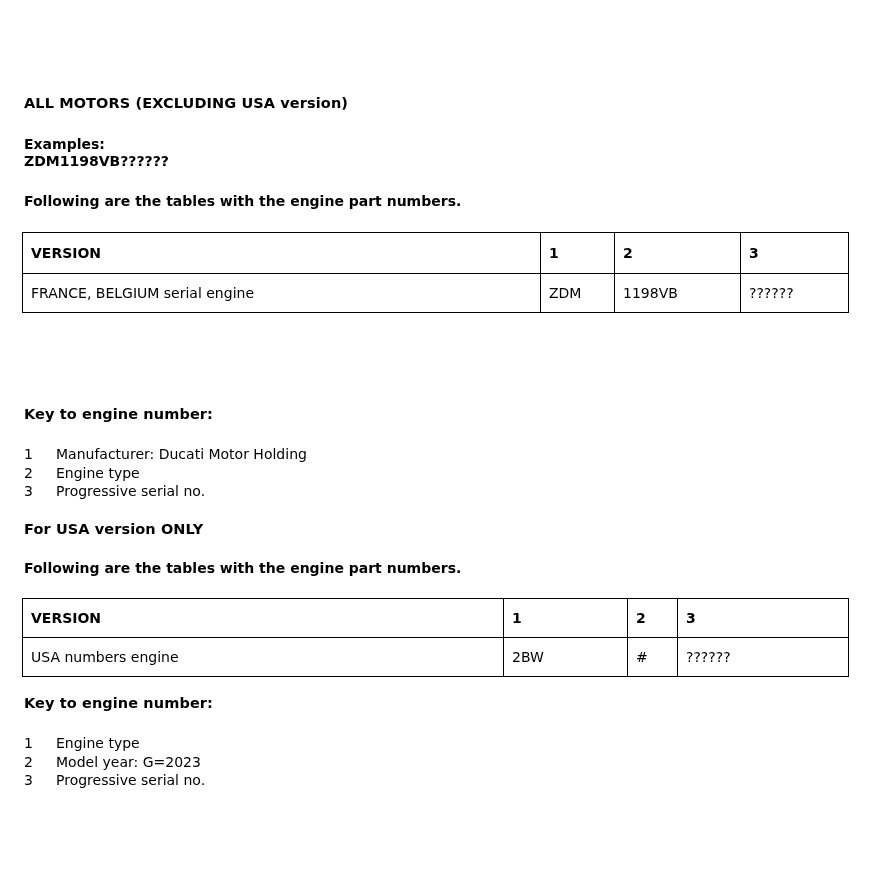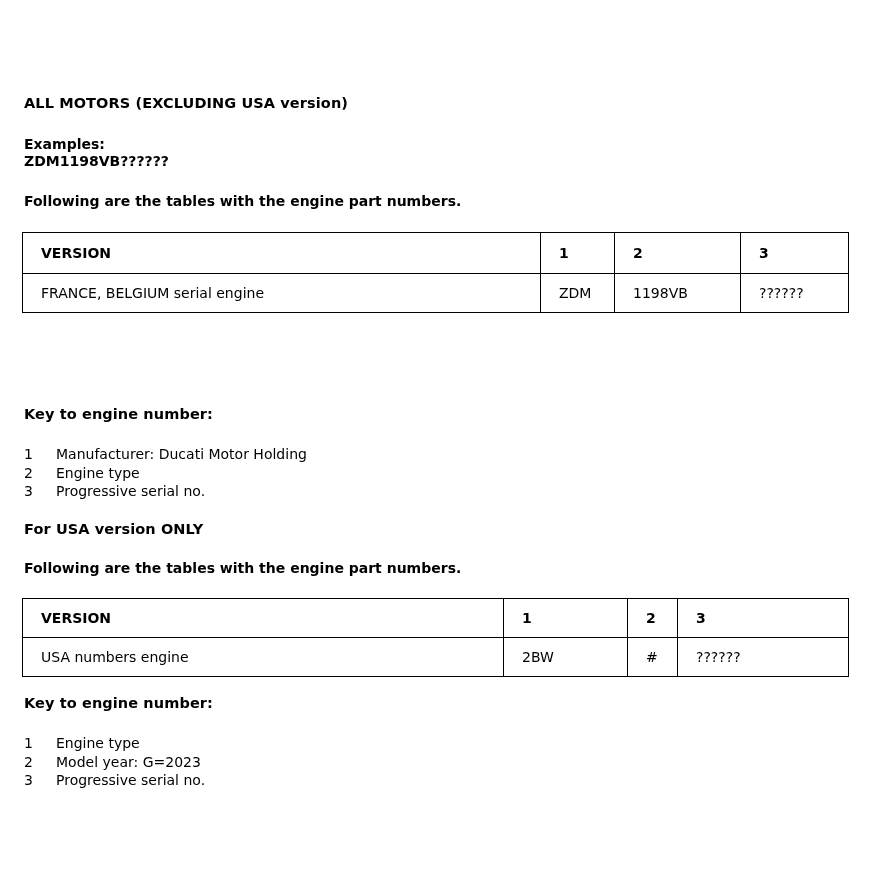--- a/index.html
+++ b/index.html
@@ -38,21 +38,21 @@
   }
 
   
   table.doc-table {
     border-collapse: collapse;
     table-layout: fixed;
     font-size: 14px;
   }
   table.doc-table td {
     border: 1.3px solid #000000;
-    padding: 0 0 0 18px;
+    padding: 0 0 0 8px;
     vertical-align: middle;
     white-space: nowrap;
     overflow: hidden;
   }
   table.doc-table td.hdr {
     font-weight: bold;
     font-size: 14px;
   }
   
   #table-engine-versions { width: 826px; }

